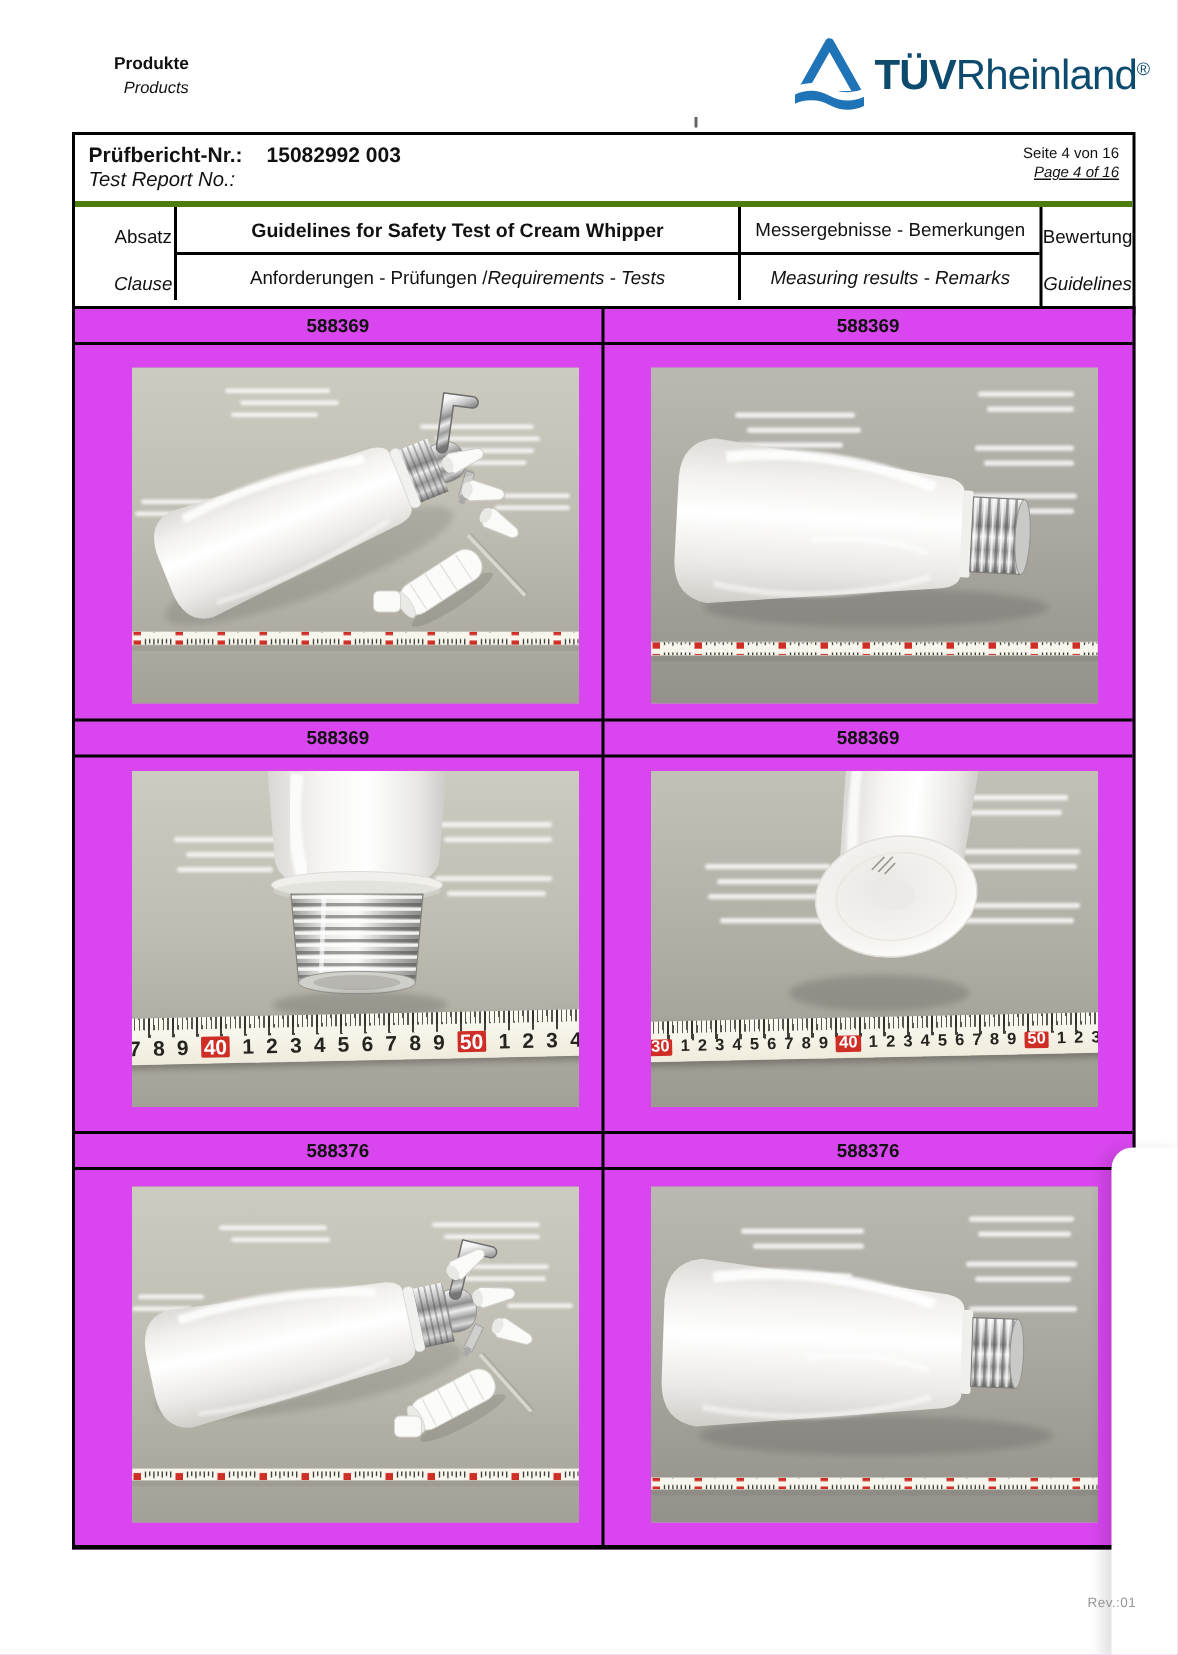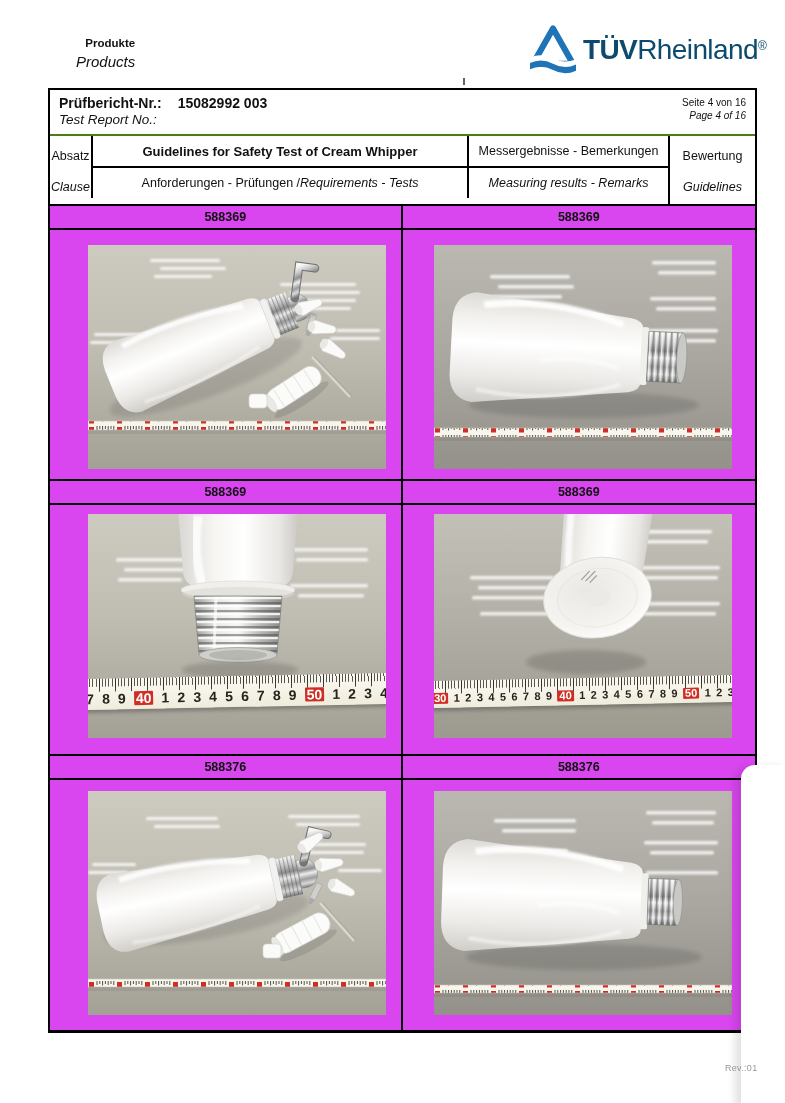--- a/index.html
+++ b/index.html
@@ -2,40 +2,40 @@
 <html><head>
 <meta charset="utf-8">
 <style>
   html,body{margin:0;padding:0;background:#ffffff;}
   .page{position:relative;width:785px;height:1103px;background:#fff;
         font-family:"Liberation Sans",sans-serif;color:#111;overflow:hidden;}
 
   
   .brand{position:absolute;left:76px;top:36px;line-height:1.35;text-align:right;}
   .brand .de{font-weight:bold;font-size:11.5px;}
-  .brand .en{font-style:italic;font-size:15px;}
+  .brand .en{font-style:italic;font-size:11px;}
 
   .logo{position:absolute;left:530px;top:24px;display:flex;align-items:center;}
   .logo svg{width:46px;height:52px;}
   .logo-text{font-size:28px;color:#0c4a6e;margin-left:7px;letter-spacing:-0.6px;white-space:nowrap;}
   .logo-text .tuv{font-weight:bold;}
   .logo-text sup{font-size:12px;vertical-align:9px;letter-spacing:0;}
 
   .artifact-tick{position:absolute;left:463px;top:78px;width:2px;height:7px;background:#3c3c3c;opacity:.8;}
 
   
   .report-box{position:absolute;left:48px;top:88px;width:705px;border:2px solid #000;background:#fff;}
   .report-head{display:flex;justify-content:space-between;padding:5px 9px 3px 9px;height:36px;}
   .rh-left .l1{font-weight:bold;font-size:14px;}
   .rh-left .l1 .num{margin-left:16px;}
   .rh-left .l2{font-style:italic;font-size:13.5px;margin-top:1px;}
   .rh-right{text-align:right;font-size:10px;line-height:1.3;padding-top:1px;}
-  .rh-right .l2{font-style:italic;}
-
-  .header-table{display:grid;grid-template-columns:41px 376px 201px 1fr;border-top:2px solid #4d7c0f;}
+  .rh-right .l2{font-style:italic;text-decoration:underline;}
+
+  .header-table{display:grid;grid-template-columns:41px 376px 201px 1fr;border-top:4px solid #4d7c0f;padding-left:25px;}
   .ht-col{height:62px;}
   .ht-col + .ht-col{border-left:2px solid #000;}
   .ht-span{display:flex;flex-direction:column;justify-content:space-around;align-items:center;
            font-size:12.5px;padding:4px 0;}
   .ht-span .en{font-style:italic;}
   .ht-stack .r1,.ht-stack .r2{height:30px;display:flex;align-items:center;justify-content:center;font-size:12.5px;}
   .ht-stack .r1{border-bottom:2px solid #000;font-weight:bold;font-size:13px;}
   .ht-stack.plain .r1{font-weight:normal;font-size:12.5px;}
   .ht-stack .r2 .it{font-style:italic;}
 

